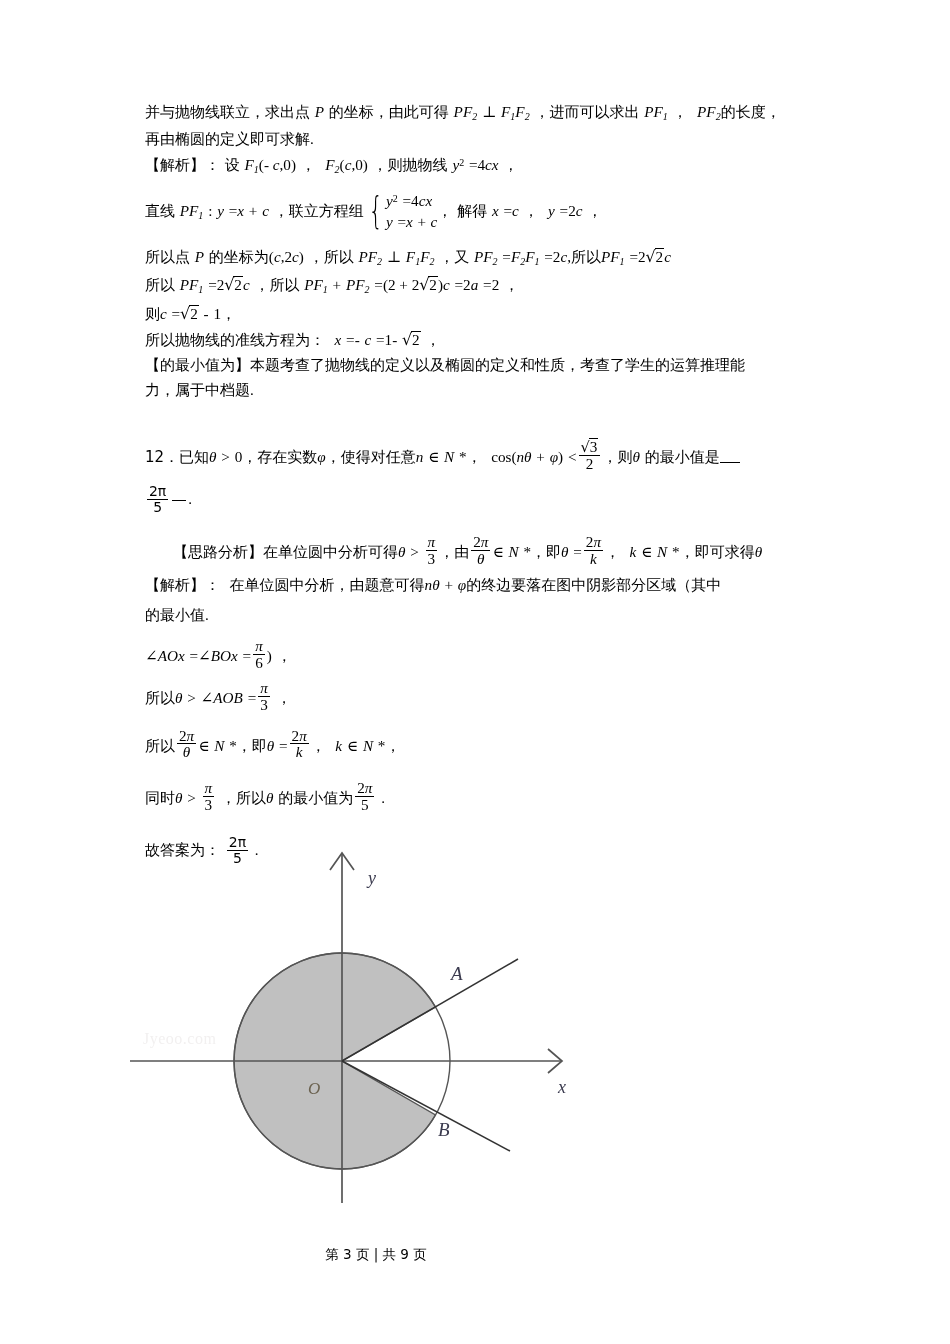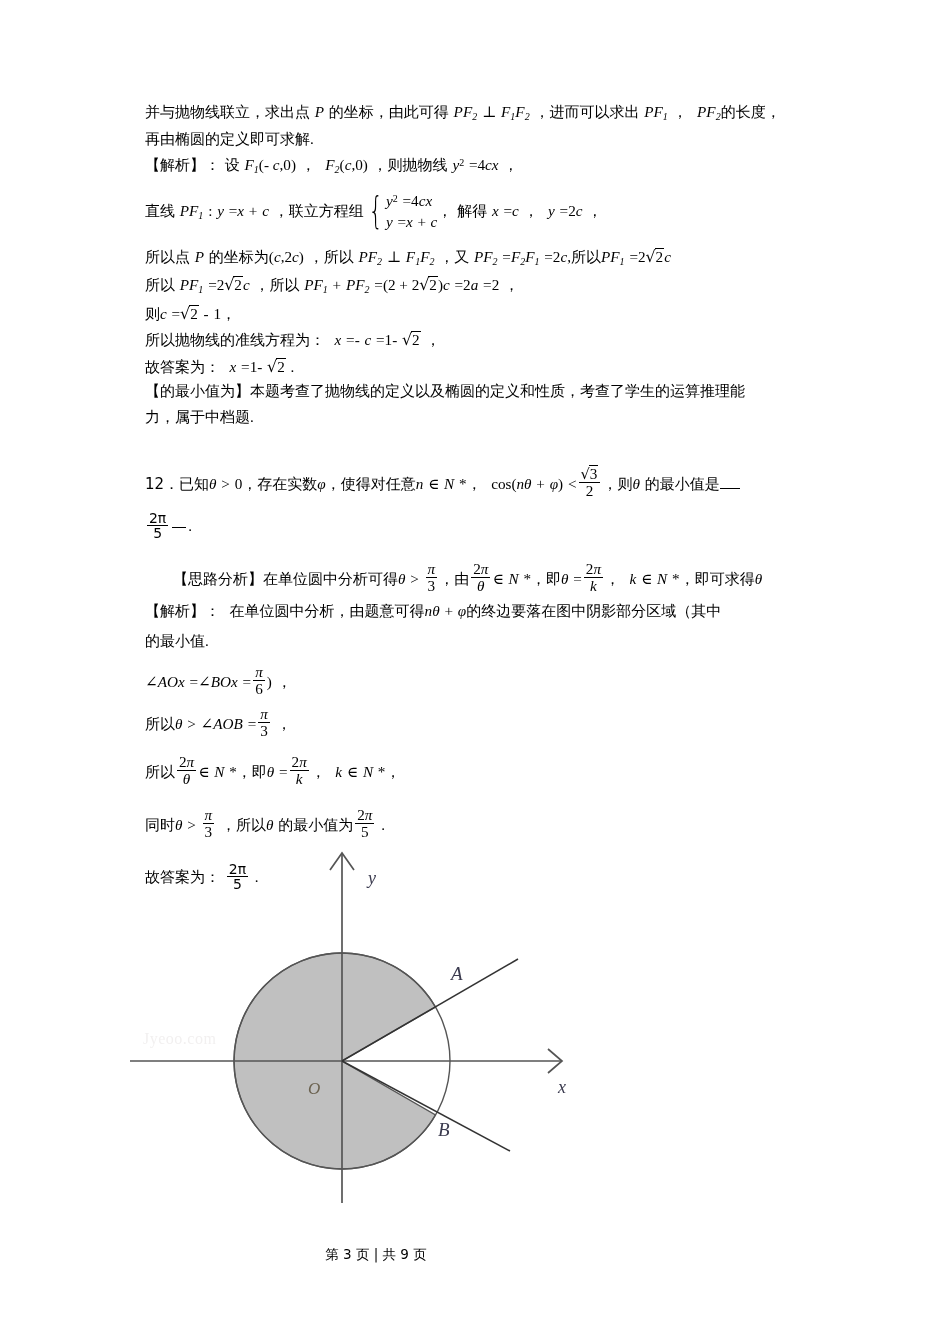--- a/index.html
+++ b/index.html
@@ -186,23 +186,20 @@
     </div>
 
     <div class="line cn tight">
       则<span class="mi">c</span>&nbsp;<span class="mn">=</span><span class="sqrt"><span class="rad">√</span><span class="rgd"><span class="mn">2</span></span></span>&nbsp;<span class="mn">-</span>&nbsp;<span class="mn">1</span>，
     </div>
 
     <div class="line cn tight">
       所以抛物线的准线方程为：&nbsp;&nbsp;<span class="mi">x</span>&nbsp;<span class="mn">=-</span>&nbsp;<span class="mi">c</span>&nbsp;<span class="mn">=1</span><span class="mn">-</span>&nbsp;<span class="sqrt"><span class="rad">√</span><span class="rgd"><span class="mn">2</span></span></span>&nbsp;，
     </div>
 
-    <div class="line cn tight">
-      故答案为：&nbsp;&nbsp;<span class="mi">x</span>&nbsp;<span class="mn">=1</span><span class="mn">-</span>&nbsp;<span class="sqrt"><span class="rad">√</span><span class="rgd"><span class="mn">2</span></span></span>&nbsp;<span class="mn">.</span>
-    </div>
 
     <div class="line cn tight">
       <span>【的最小值为】</span>本题考查了抛物线的定义以及椭圆的定义和性质，考查了学生的运算推理能
     </div>
 
     <div class="line cn tight">
       力，属于中档题<span class="mn">.</span>
     </div>
 
     <div class="line cn spaced" style="margin-top:40px;">

